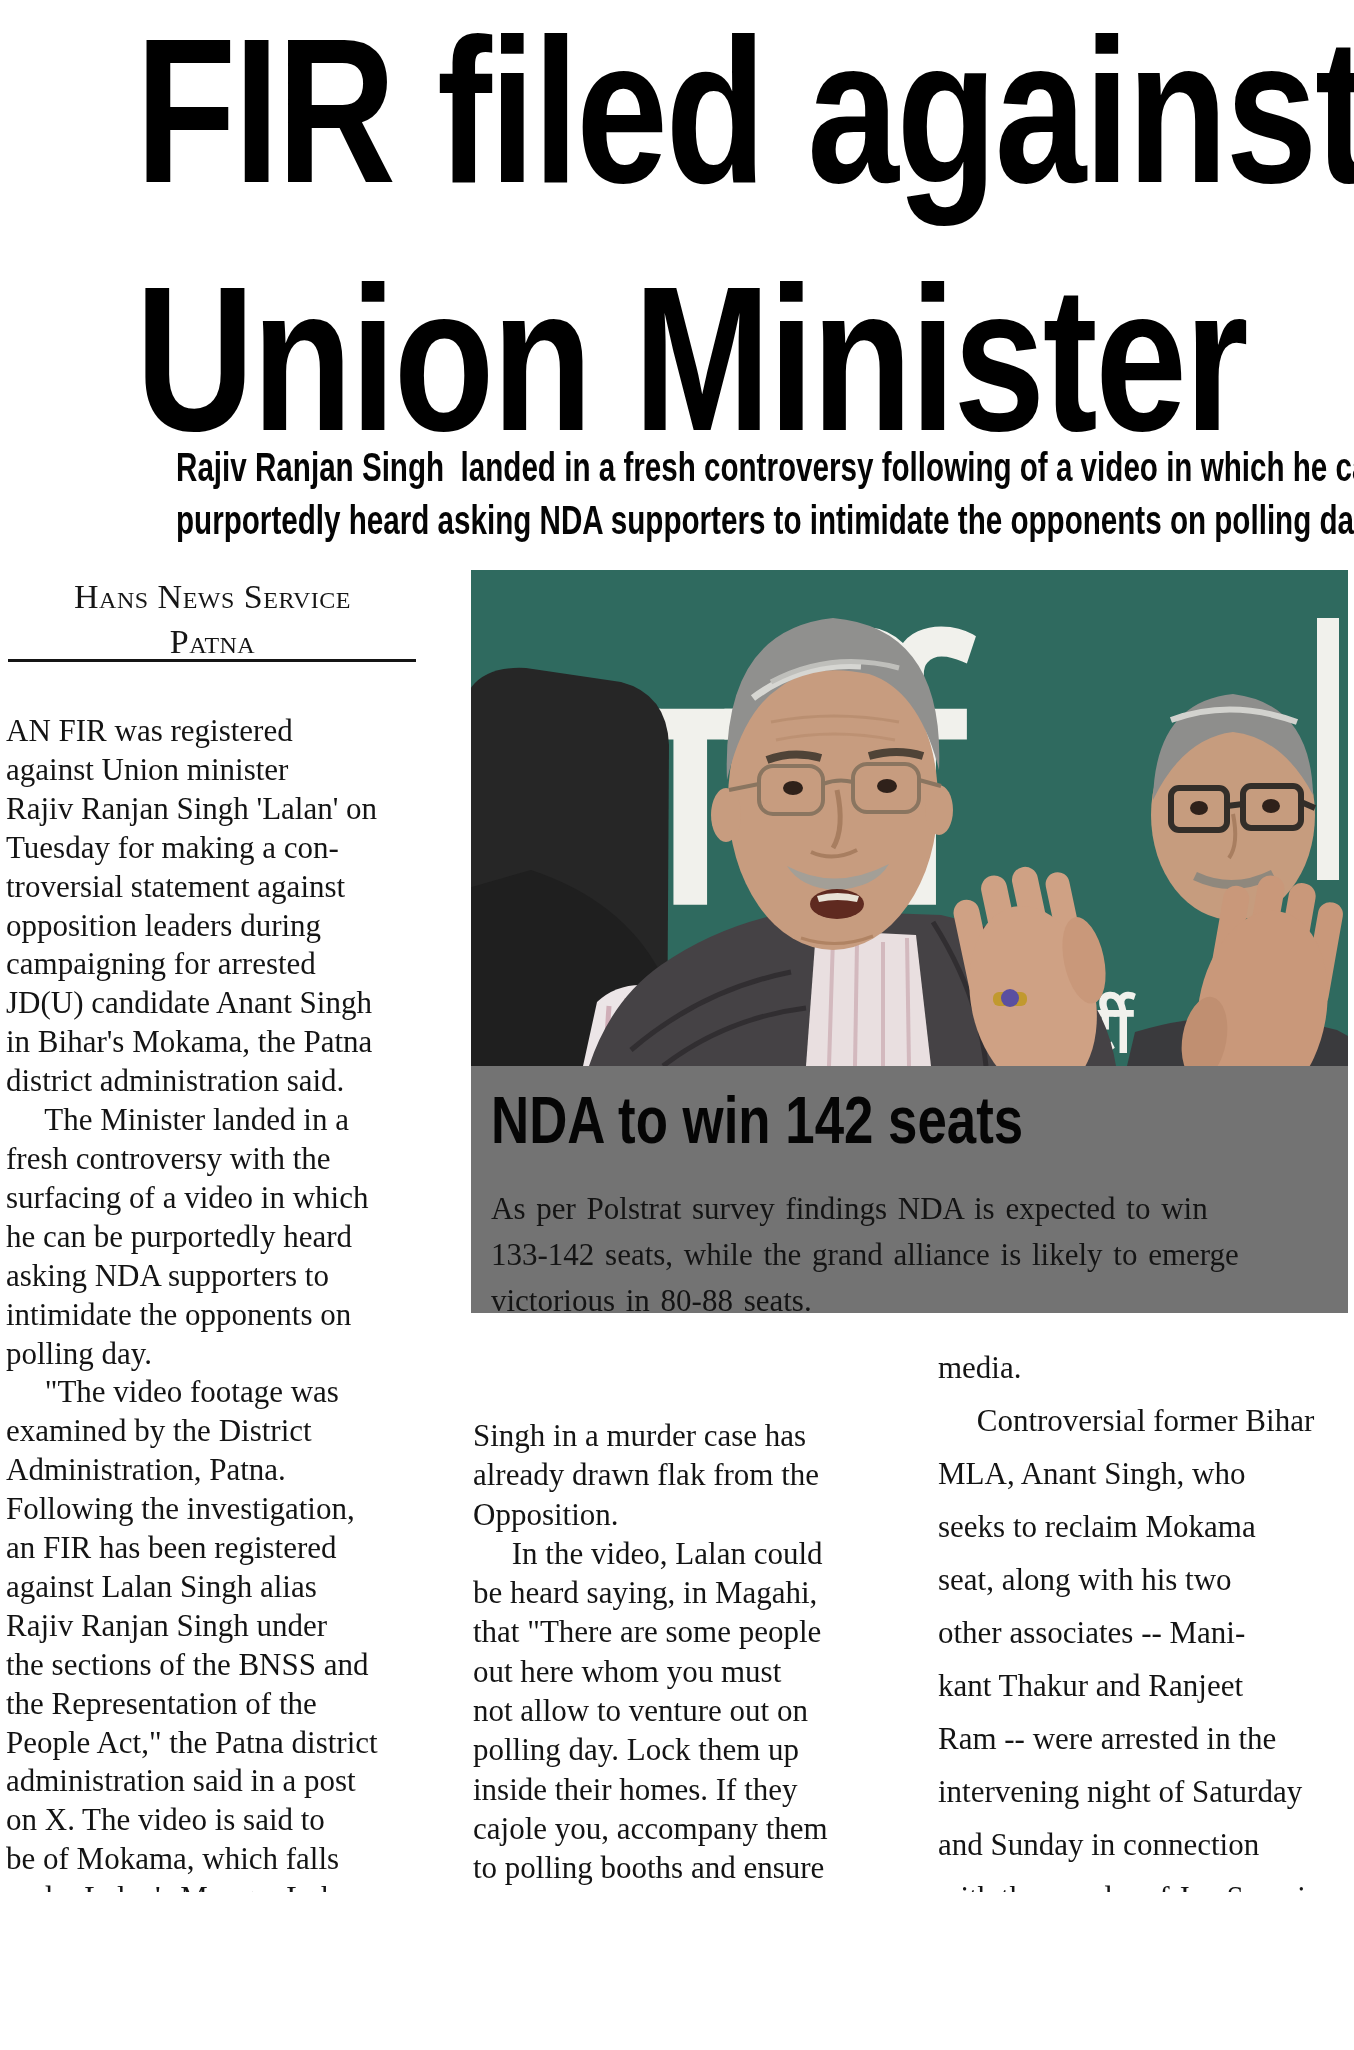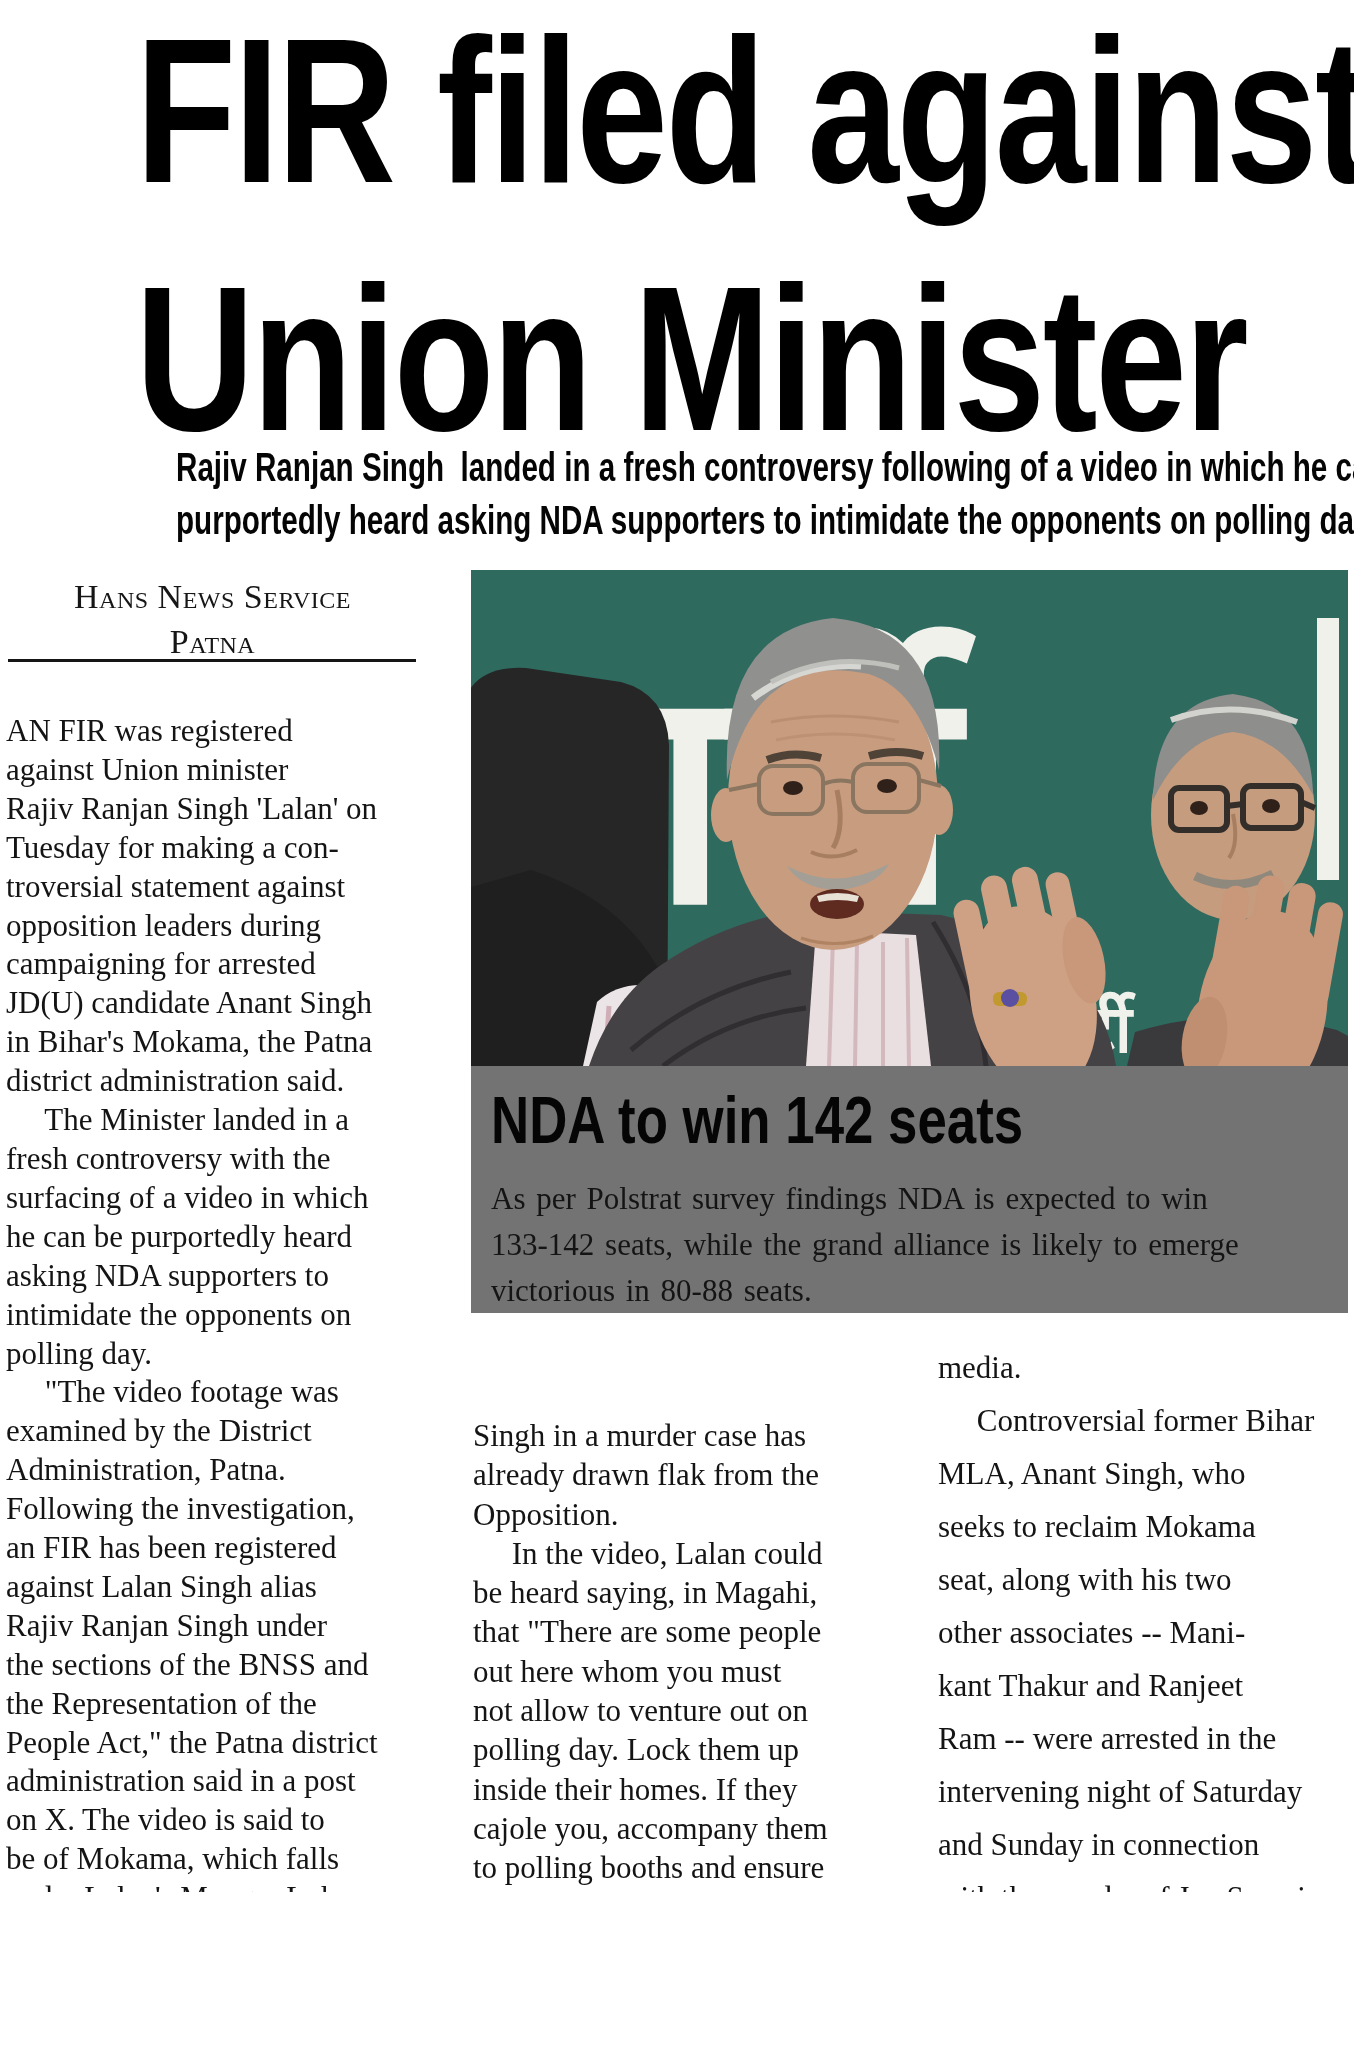--- a/index.html
+++ b/index.html
@@ -33,21 +33,21 @@
 
   
   .photo{position:absolute;left:471px;top:570px;width:877px;height:496px;}
 
   
   .infobox{position:absolute;left:471px;top:1066px;width:877px;height:247px;
            box-sizing:border-box;padding:14px 26px 0 20px;}
   .infobox-title{font-family:"Liberation Sans", sans-serif;font-weight:700;
                  font-size:66px;line-height:72px;color:#050505;margin:4px 0 0 0;
                  transform:scaleX(0.80);transform-origin:0 50%;white-space:pre;}
-  .infobox-body{margin-top:20px;font-size:31px;line-height:46px;word-spacing:3px;
+  .infobox-body{margin-top:30px;font-size:31px;line-height:46px;word-spacing:3px;
                 white-space:pre;color:#141414;}
 </style>
 </head>
 <body>
 
 <div class="page">
 
   <h1 class="headline">
     <span class="hl-line">FIR filed against</span>
     <span class="hl-line">Union Minister</span>

